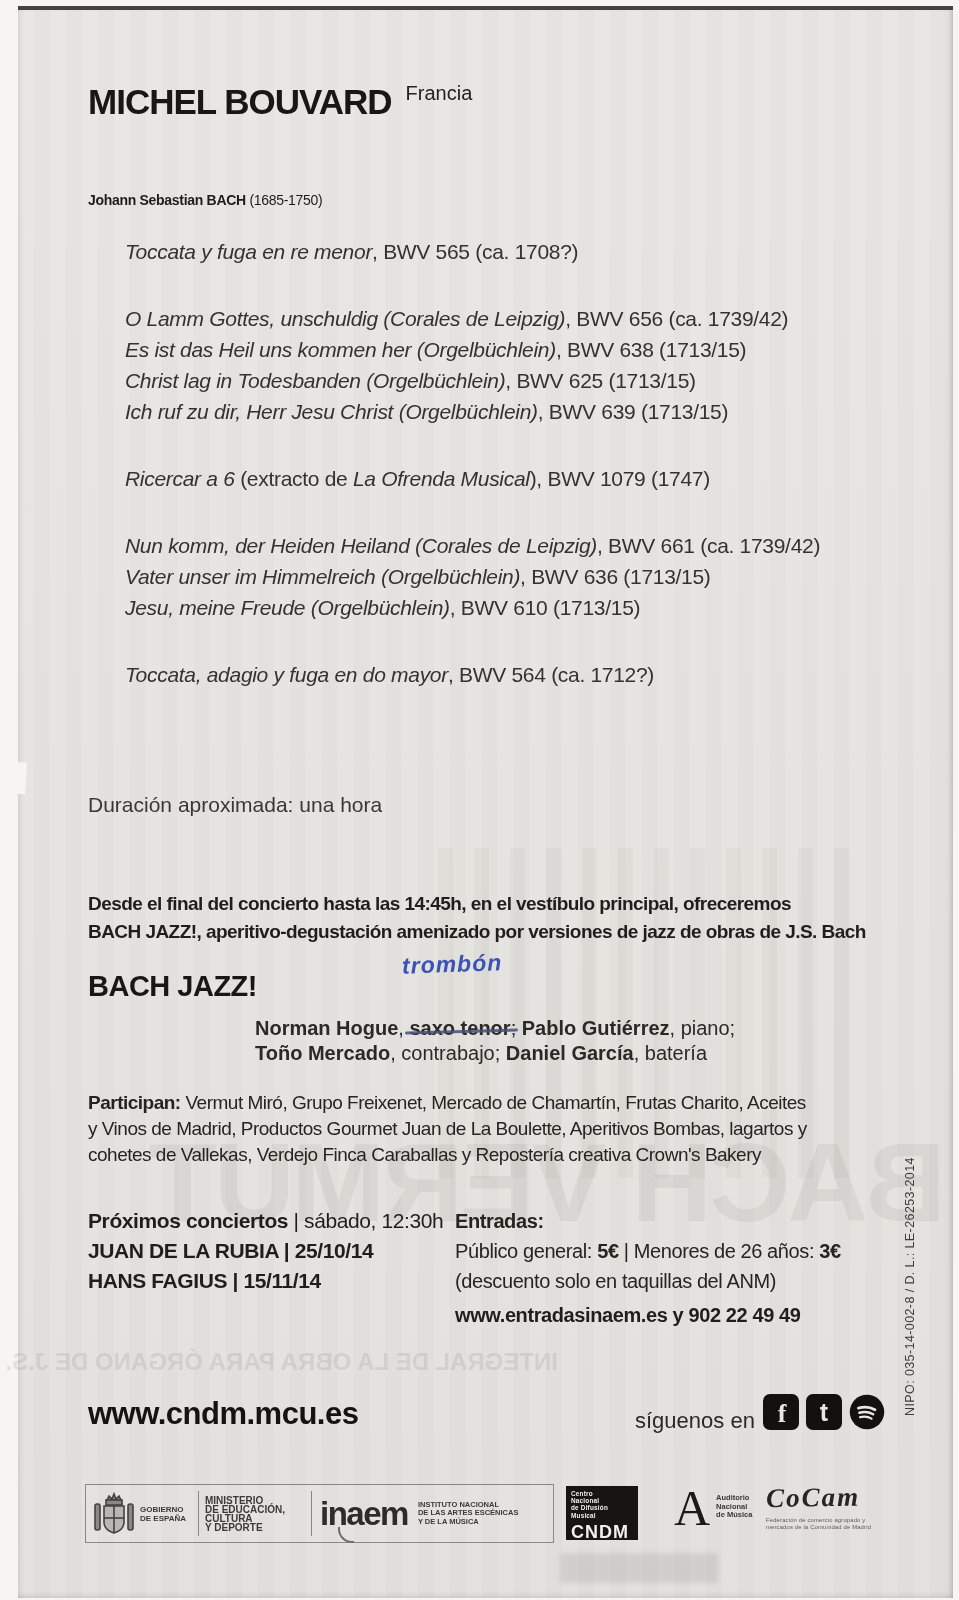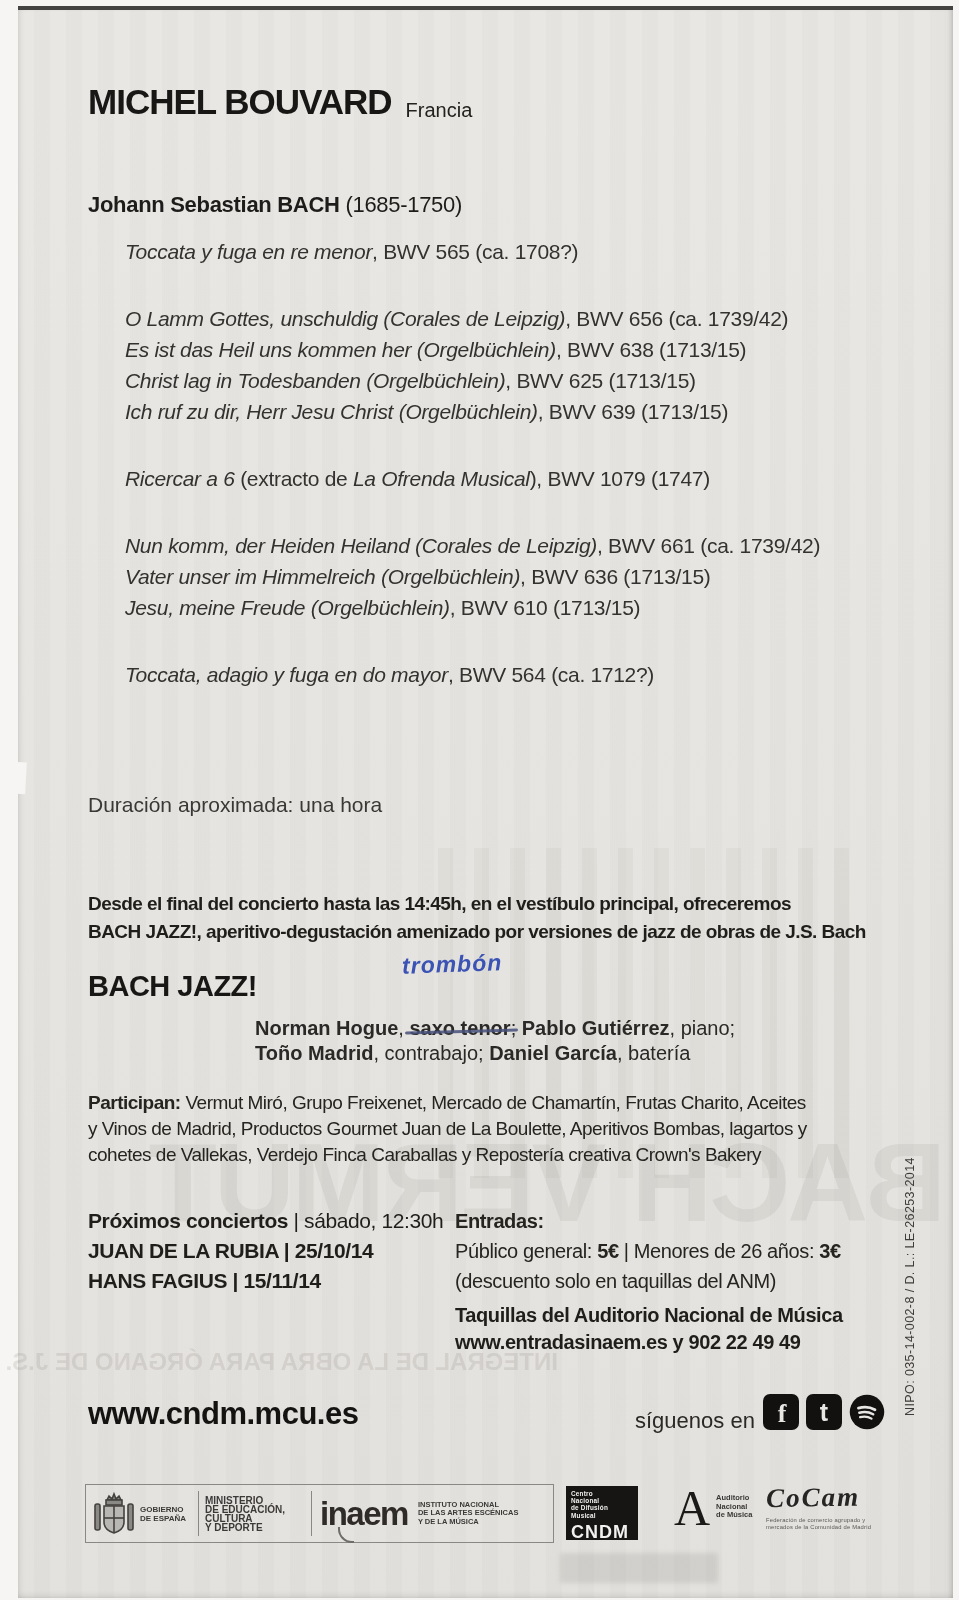--- a/index.html
+++ b/index.html
@@ -24,24 +24,24 @@
   .abs{position:absolute;}
   .seg-r{font-style:normal;font-weight:normal;}
   .seg-i{font-style:italic;}
   .seg-b{font-weight:700;}
   .seg-strike{position:relative;display:inline-block;font-weight:bold;}
   .seg-strike::after{
     content:"";position:absolute;left:-4px;right:-8px;top:54%;height:2.6px;
     background:var(--strike,#46507a);transform:rotate(-1.6deg);border-radius:2px;opacity:.85;
   }
   
-  .title-row{left:70px;top:72px;display:flex;align-items:flex-end;color:#181715;}
+  .title-row{left:70px;top:72px;display:flex;align-items:flex-start;color:#181715;}
   .artist{font-size:35px;font-weight:700;letter-spacing:-1px;}
   .country{font-size:20px;margin-left:14px;color:#242220;}
-  .composer{left:70px;top:182px;font-size:22px;color:#1d1c1a;letter-spacing:-0.3px;}
+  .composer{left:70px;top:182px;font-size:14px;color:#1d1c1a;letter-spacing:-0.3px;}
   
   .program{left:107px;top:224px;font-size:21px;line-height:31px;color:#343230;letter-spacing:-0.3px;white-space:nowrap;}
   .prog-group{margin-top:36px;}
   .prog-group:first-child{margin-top:2px;}
   .duration{left:70px;top:783px;font-size:21px;color:#3a3836;}
   
   .jazz-note{left:70px;top:880px;font-size:19px;font-weight:700;line-height:28px;color:#201e1b;letter-spacing:-0.55px;white-space:nowrap;}
   .bachjazz-title{left:70px;top:960px;font-size:29px;font-weight:700;letter-spacing:-0.5px;color:#181715;}
   .musicians{left:237px;top:1006px;font-size:20px;line-height:25px;color:#2b2927;white-space:nowrap;}
   .annotation{
@@ -151,21 +151,21 @@
 
   <div class="abs jazz-note">
     <div>Desde el final del concierto hasta las 14:45h, en el vestíbulo principal, ofreceremos</div>
     <div>BACH JAZZ!, aperitivo-degustación amenizado por versiones de jazz de obras de J.S. Bach</div>
   </div>
 
   <div class="abs bachjazz-title">BACH JAZZ!</div>
   <div class="abs annotation">trombón</div>
   <div class="abs musicians">
     <div><span class="seg-b">Norman Hogue</span><span class="seg-r">, </span><span class="seg-strike">saxo tenor</span><span class="seg-r">; </span><span class="seg-b">Pablo Gutiérrez</span><span class="seg-r">, piano;</span></div>
-    <div><span class="seg-b">Toño Madrid</span><span class="seg-r">, contrabajo; </span><span class="seg-b">Daniel García</span><span class="seg-r">, batería</span></div>
+    <div><span class="seg-b">Toño Mercado</span><span class="seg-r">, contrabajo; </span><span class="seg-b">Daniel García</span><span class="seg-r">, batería</span></div>
   </div>
 
   <div class="abs participants">
     <div><span class="seg-b">Participan:</span><span class="seg-r"> Vermut Miró, Grupo Freixenet, Mercado de Chamartín, Frutas Charito, Aceites</span></div>
     <div>y Vinos de Madrid, Productos Gourmet Juan de La Boulette, Aperitivos Bombas, lagartos y</div>
     <div>cohetes de Vallekas, Verdejo Finca Caraballas y Repostería creativa Crown's Bakery</div>
   </div>
 
   <div class="abs next">
     <div><span class="seg-b">Próximos conciertos</span><span class="seg-r"> | sábado, 12:30h</span></div>
@@ -173,21 +173,20 @@
     <div class="bold-line">HANS FAGIUS | 15/11/14</div>
   </div>
 
   <div class="abs tickets">
     <div class="head">Entradas:</div>
     <div><span class="seg-r">Público general: </span><span class="seg-b">5€</span><span class="seg-r"> | Menores de 26 años: </span><span class="seg-b">3€</span></div>
     <div>(descuento solo en taquillas del ANM)</div>
   </div>
 
   <div class="abs boxoffice">
-    <div>Taquillas del Auditorio Nacional  de Música</div>
     <div>www.entradasinaem.es  y 902 22 49 49</div>
   </div>
 
   <div class="abs footer-url">www.cndm.mcu.es</div>
   <div class="abs follow">síguenos en</div>
   <div class="abs social-row">
     <span>
       <svg width="36" height="36" viewBox="0 0 36 36">
           <rect x="0" y="0" width="36" height="36" rx="7" fill="#121110"></rect>
           <text x="19" y="28" text-anchor="middle" font-size="26" font-weight="bold" fill="#e9e7e4" font-family="Liberation Serif, serif">f</text>

